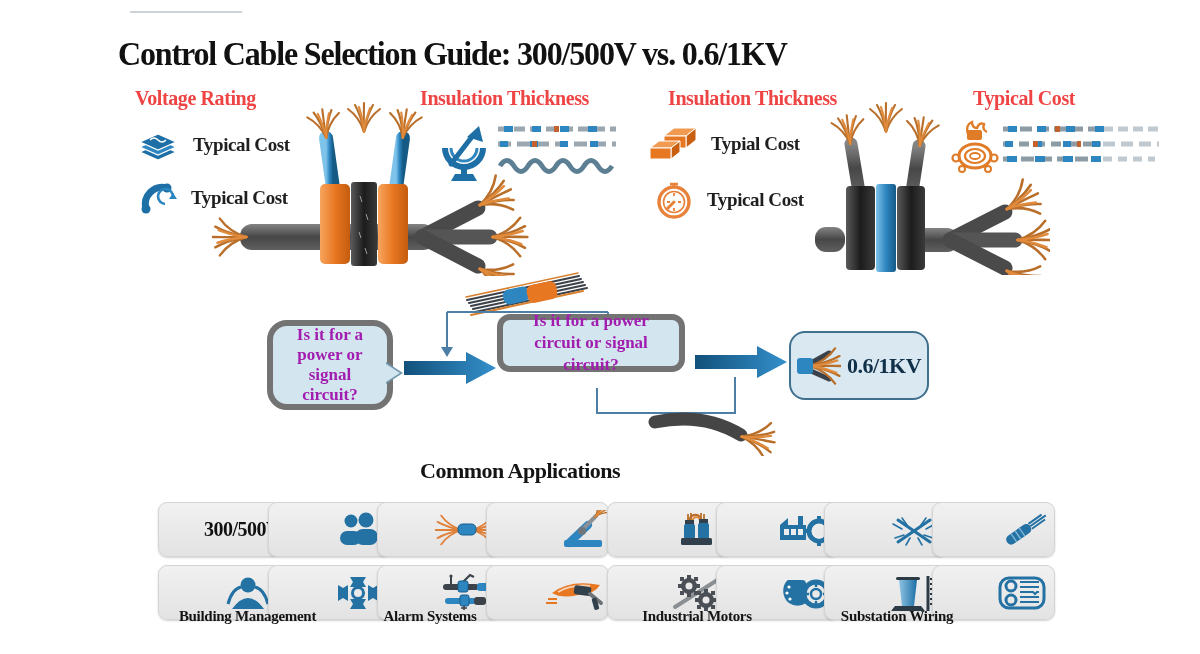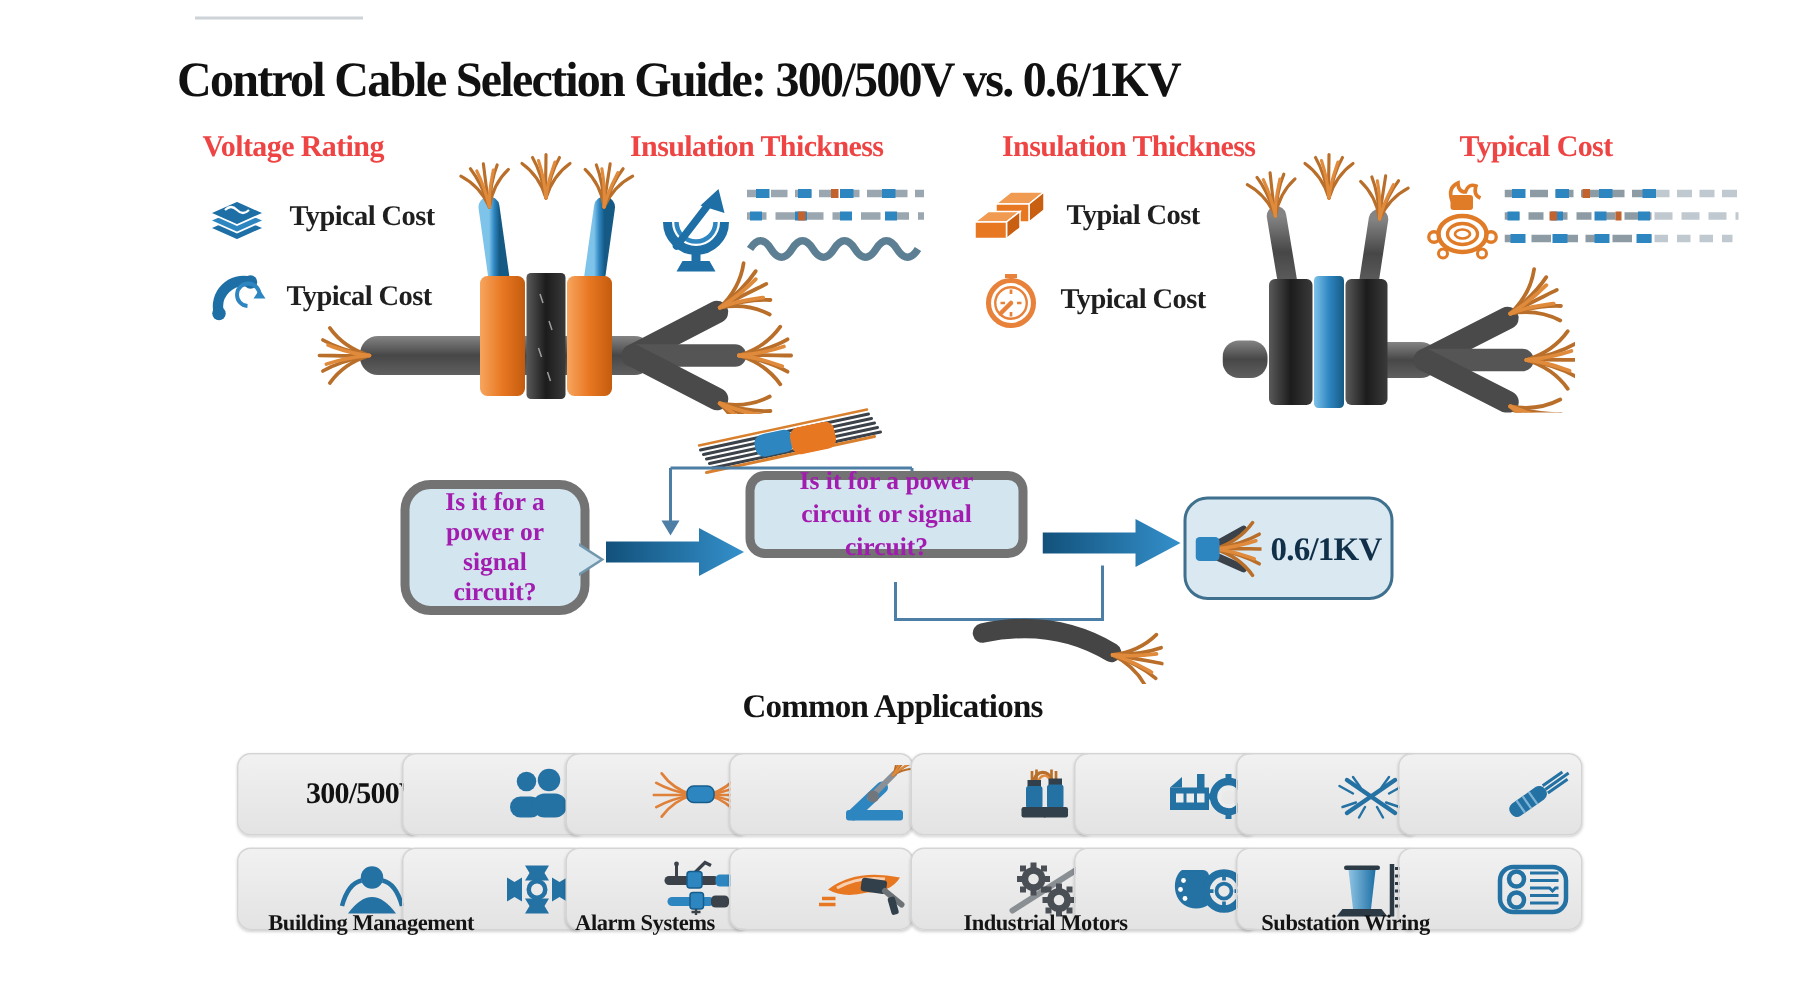--- a/index.html
+++ b/index.html
@@ -16,21 +16,21 @@
           color:#a21caf;font-weight:800;box-sizing:border-box;}
   .bubble1{border-radius:20px;font-size:17px;line-height:1.18;padding:4px 8px;}
   .tail{position:absolute;right:-16px;top:36px;width:0;height:0;
         border-top:11px solid transparent;border-bottom:11px solid transparent;border-left:17px solid #7197ad;}
   .tail:after{content:"";position:absolute;left:-17px;top:-9px;width:0;height:0;
         border-top:9px solid transparent;border-bottom:9px solid transparent;border-left:14px solid #d3e5ef;}
   .bubble2{font-size:17px;line-height:1.3;padding:4px 10px;border-radius:13px;}
   .result-box{position:absolute;background:#d9e8f1;border:2.5px solid #3f718f;border-radius:16px;
           display:flex;align-items:center;justify-content:center;gap:6px;box-sizing:border-box;}
   .result-label{font-size:22px;font-weight:800;color:#10304a;letter-spacing:-0.5px;}
-  .apps-header{position:absolute;font-size:22px;font-weight:800;color:#141414;letter-spacing:-0.5px;text-align:center;}
+  .apps-header{position:absolute;font-size:22px;font-weight:800;color:#141414;letter-spacing:-0.5px;}
   .tile{position:absolute;width:123px;height:55px;background:linear-gradient(180deg,#f1f1f1,#e3e3e3);
         border:1px solid #d4d4d4;border-radius:9px;box-shadow:0 1px 2px rgba(0,0,0,.18);
         display:flex;align-items:center;justify-content:flex-end;box-sizing:border-box;}
   .tile-voltage{font-size:20px;font-weight:800;color:#111;letter-spacing:-0.5px;}
   .caption{position:absolute;top:608px;font-size:15px;font-weight:800;color:#141414;text-align:center;letter-spacing:-0.3px;white-space:nowrap;}
   .thin-line{position:absolute;left:130px;top:11px;width:112px;height:2px;background:#cdd3d7;}
   svg{display:block;}
 </style>
 </head>
 <body>

